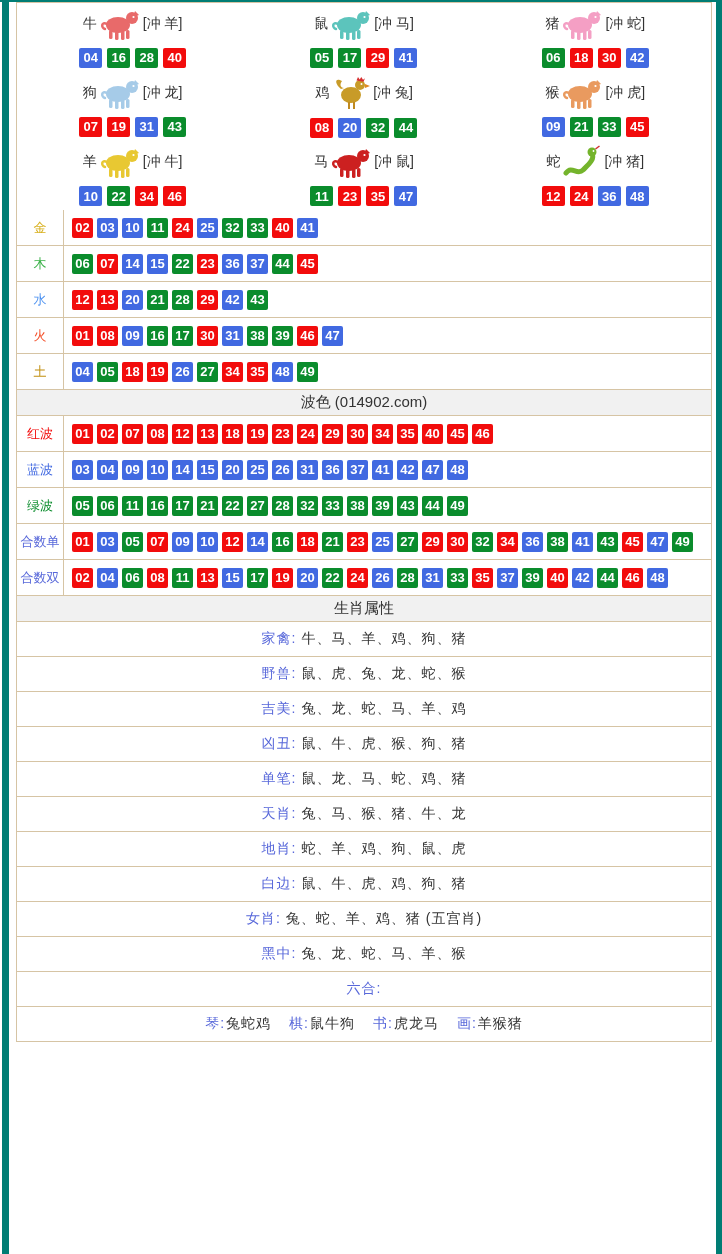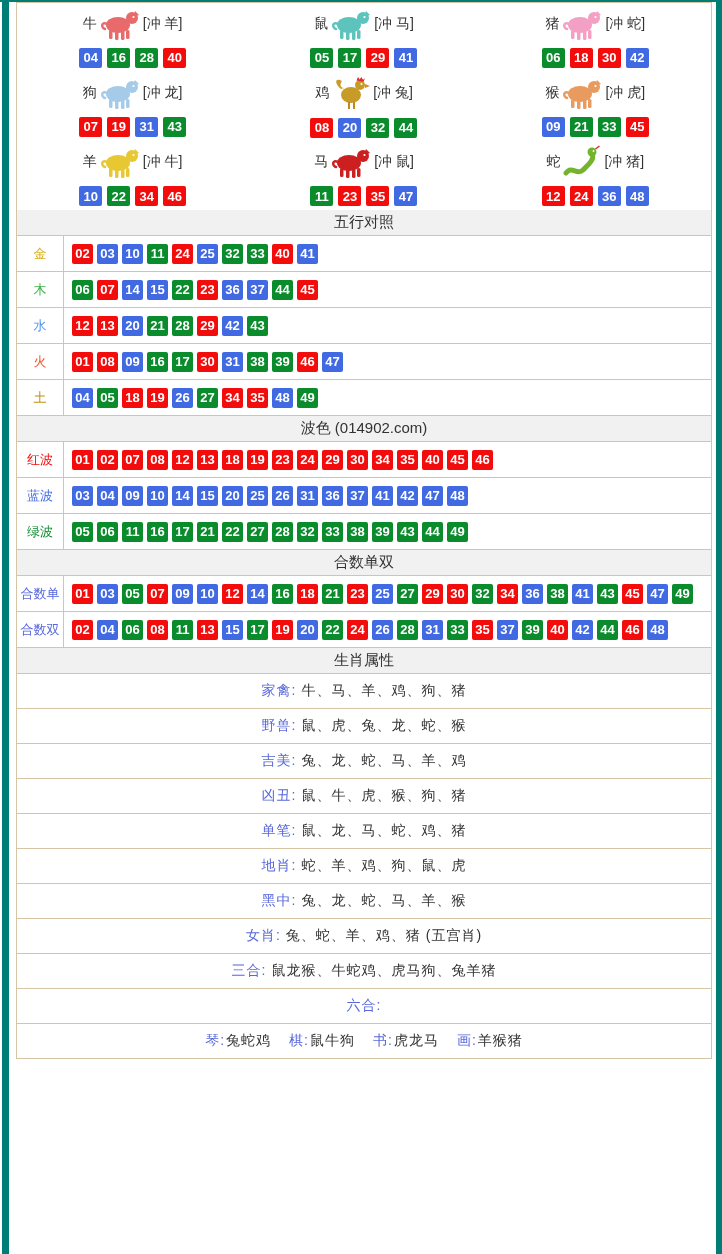--- a/index.html
+++ b/index.html
@@ -258,23 +258,20 @@
         </div>
         <div class="z-nums">
           <span class="chip z-chip" style="background: rgb(242, 12, 12);">12</span>
           <span class="chip z-chip" style="background: rgb(242, 12, 12);">24</span>
           <span class="chip z-chip" style="background: rgb(65, 105, 225);">36</span>
           <span class="chip z-chip" style="background: rgb(65, 105, 225);">48</span>
         </div>
       </div>
     </div>
 
-  <div class="sec-header">
-    <span>五行对照</span>
-  </div>
   <div id="five-elements-rows">
       <div class="num-row">
         <div class="lab" style="color: rgb(216, 176, 30);">金</div>
         <div class="balls">
           <span class="chip" style="background: rgb(242, 12, 12);">02</span>
           <span class="chip" style="background: rgb(65, 105, 225);">03</span>
           <span class="chip" style="background: rgb(65, 105, 225);">10</span>
           <span class="chip" style="background: rgb(10, 140, 44);">11</span>
           <span class="chip" style="background: rgb(242, 12, 12);">24</span>
           <span class="chip" style="background: rgb(65, 105, 225);">25</span>
@@ -408,23 +405,20 @@
           <span class="chip" style="background: rgb(10, 140, 44);">33</span>
           <span class="chip" style="background: rgb(10, 140, 44);">38</span>
           <span class="chip" style="background: rgb(10, 140, 44);">39</span>
           <span class="chip" style="background: rgb(10, 140, 44);">43</span>
           <span class="chip" style="background: rgb(10, 140, 44);">44</span>
           <span class="chip" style="background: rgb(10, 140, 44);">49</span>
         </div>
       </div>
     </div>
 
-  <div class="sec-header">
-    <span>合数单双</span>
-  </div>
   <div id="sum-rows">
       <div class="num-row">
         <div class="lab" style="color: rgb(88, 104, 218);">合数单</div>
         <div class="balls">
           <span class="chip" style="background: rgb(242, 12, 12);">01</span>
           <span class="chip" style="background: rgb(65, 105, 225);">03</span>
           <span class="chip" style="background: rgb(10, 140, 44);">05</span>
           <span class="chip" style="background: rgb(242, 12, 12);">07</span>
           <span class="chip" style="background: rgb(65, 105, 225);">09</span>
           <span class="chip" style="background: rgb(65, 105, 225);">10</span>
@@ -498,34 +492,38 @@
       </div>
       <div class="attr-row">
         <span class="attr-label">凶丑:</span>
         <span class="attr-value">鼠、牛、虎、猴、狗、猪</span>
       </div>
       <div class="attr-row">
         <span class="attr-label">单笔:</span>
         <span class="attr-value">鼠、龙、马、蛇、鸡、猪</span>
       </div>
       <div class="attr-row">
+        <span class="attr-label">天肖:</span>
+        <span class="attr-value">兔、马、猴、猪、牛、龙</span>
+      </div>
+      <div class="attr-row">
         <span class="attr-label">地肖:</span>
         <span class="attr-value">蛇、羊、鸡、狗、鼠、虎</span>
       </div>
       <div class="attr-row">
+        <span class="attr-label">白边:</span>
+        <span class="attr-value">鼠、牛、虎、鸡、狗、猪</span>
+      </div>
+      <div class="attr-row">
+        <span class="attr-label">女肖:</span>
+        <span class="attr-value">兔、蛇、羊、鸡、猪 (五宫肖)</span>
+      </div>
+      <div class="attr-row">
         <span class="attr-label">黑中:</span>
         <span class="attr-value">兔、龙、蛇、马、羊、猴</span>
-      </div>
-      <div class="attr-row">
-        <span class="attr-label">女肖:</span>
-        <span class="attr-value">兔、蛇、羊、鸡、猪 (五宫肖)</span>
-      </div>
-      <div class="attr-row">
-        <span class="attr-label">三合:</span>
-        <span class="attr-value">鼠龙猴、牛蛇鸡、虎马狗、兔羊猪</span>
       </div>
       <div class="attr-row">
         <span class="attr-label">六合:</span>
       </div>
     </div>
   <div class="attr-row" id="bottom-row">
       <span class="bottom-part"><span class="attr-label">琴:</span><span class="attr-value">兔蛇鸡</span></span>
       <span class="bottom-part"><span class="attr-label">棋:</span><span class="attr-value">鼠牛狗</span></span>
       <span class="bottom-part"><span class="attr-label">书:</span><span class="attr-value">虎龙马</span></span>
       <span class="bottom-part"><span class="attr-label">画:</span><span class="attr-value">羊猴猪</span></span>

